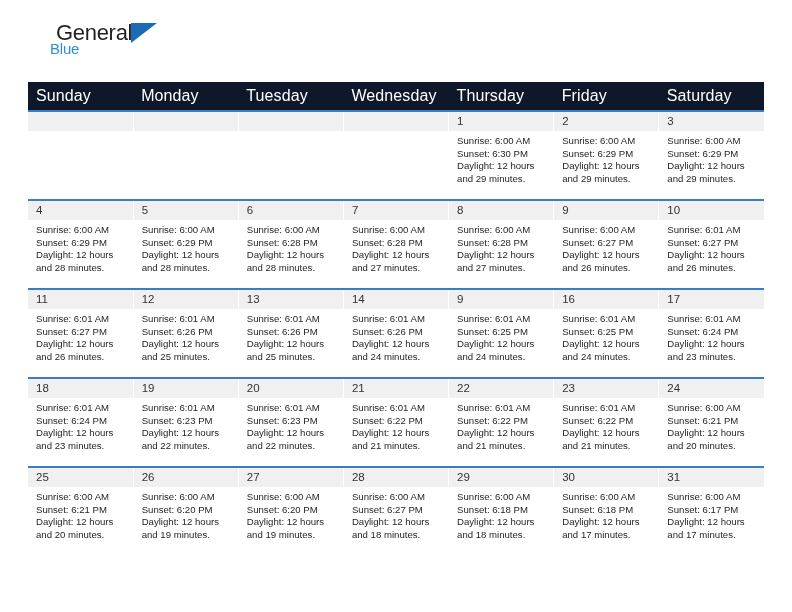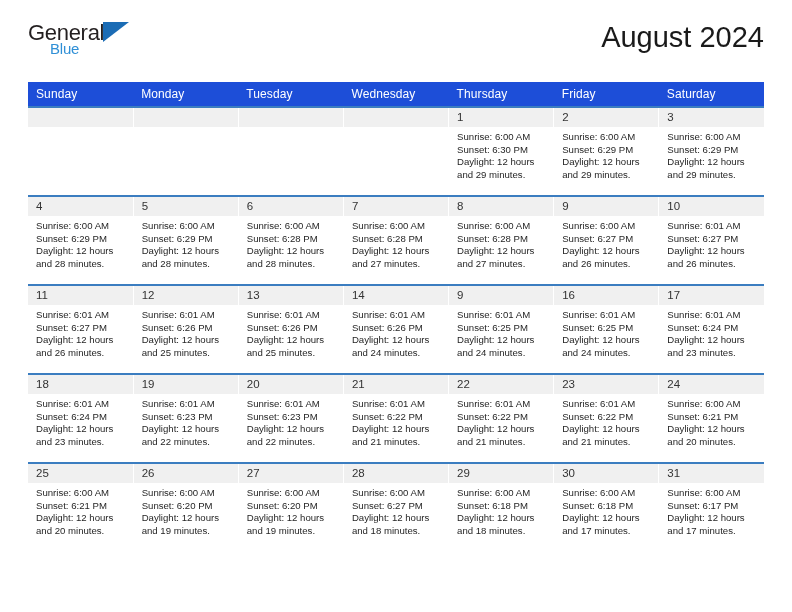--- a/index.html
+++ b/index.html
@@ -33,20 +33,22 @@
   }
 
   .logo {
     position: relative;
     width: 120px;
     line-height: 1;
     user-select: none;
   }
   .logo-row1 {
     display: flex;
+    align-items: flex-end;
+    margin-left: 28px;
   }
   .logo-general {
     font-size: 22px;
     letter-spacing: -0.3px;
     color: #231f20;
     font-family: "Liberation Sans", sans-serif;
   }
   .logo-tri {
     width: 0;
     height: 0;
@@ -84,23 +86,23 @@
 
   
   .calendar {
     width: 736px;
     margin-top: 10px;
     border-collapse: collapse;
     table-layout: fixed;
   }
 
   .calendar thead th {
-    background: #1d4ed8;
+    background: #0f172a;
     color: #ffffff;
-    font-size: 12px;
+    font-size: 16px;
     font-weight: normal;
     text-align: left;
     padding: 5px 0 5px 8px;
     height: 21px;
     letter-spacing: 0.1px;
   }
 
   .calendar tbody tr {
     height: 89px;
   }
@@ -141,21 +143,20 @@
 
     <div class="logo">
       <div class="logo-row1">
         <span class="logo-general">General</span>
         <span class="logo-tri"></span>
       </div>
       <span class="logo-blue">Blue</span>
     </div>
 
     <div class="title-block">
-      <div class="cal-title">August 2024</div>
     </div>
 
   </div>
 
   <table class="calendar">
     <thead>
       <tr id="weekday-row">
           <th>Sunday</th>
           <th>Monday</th>
           <th>Tuesday</th>

